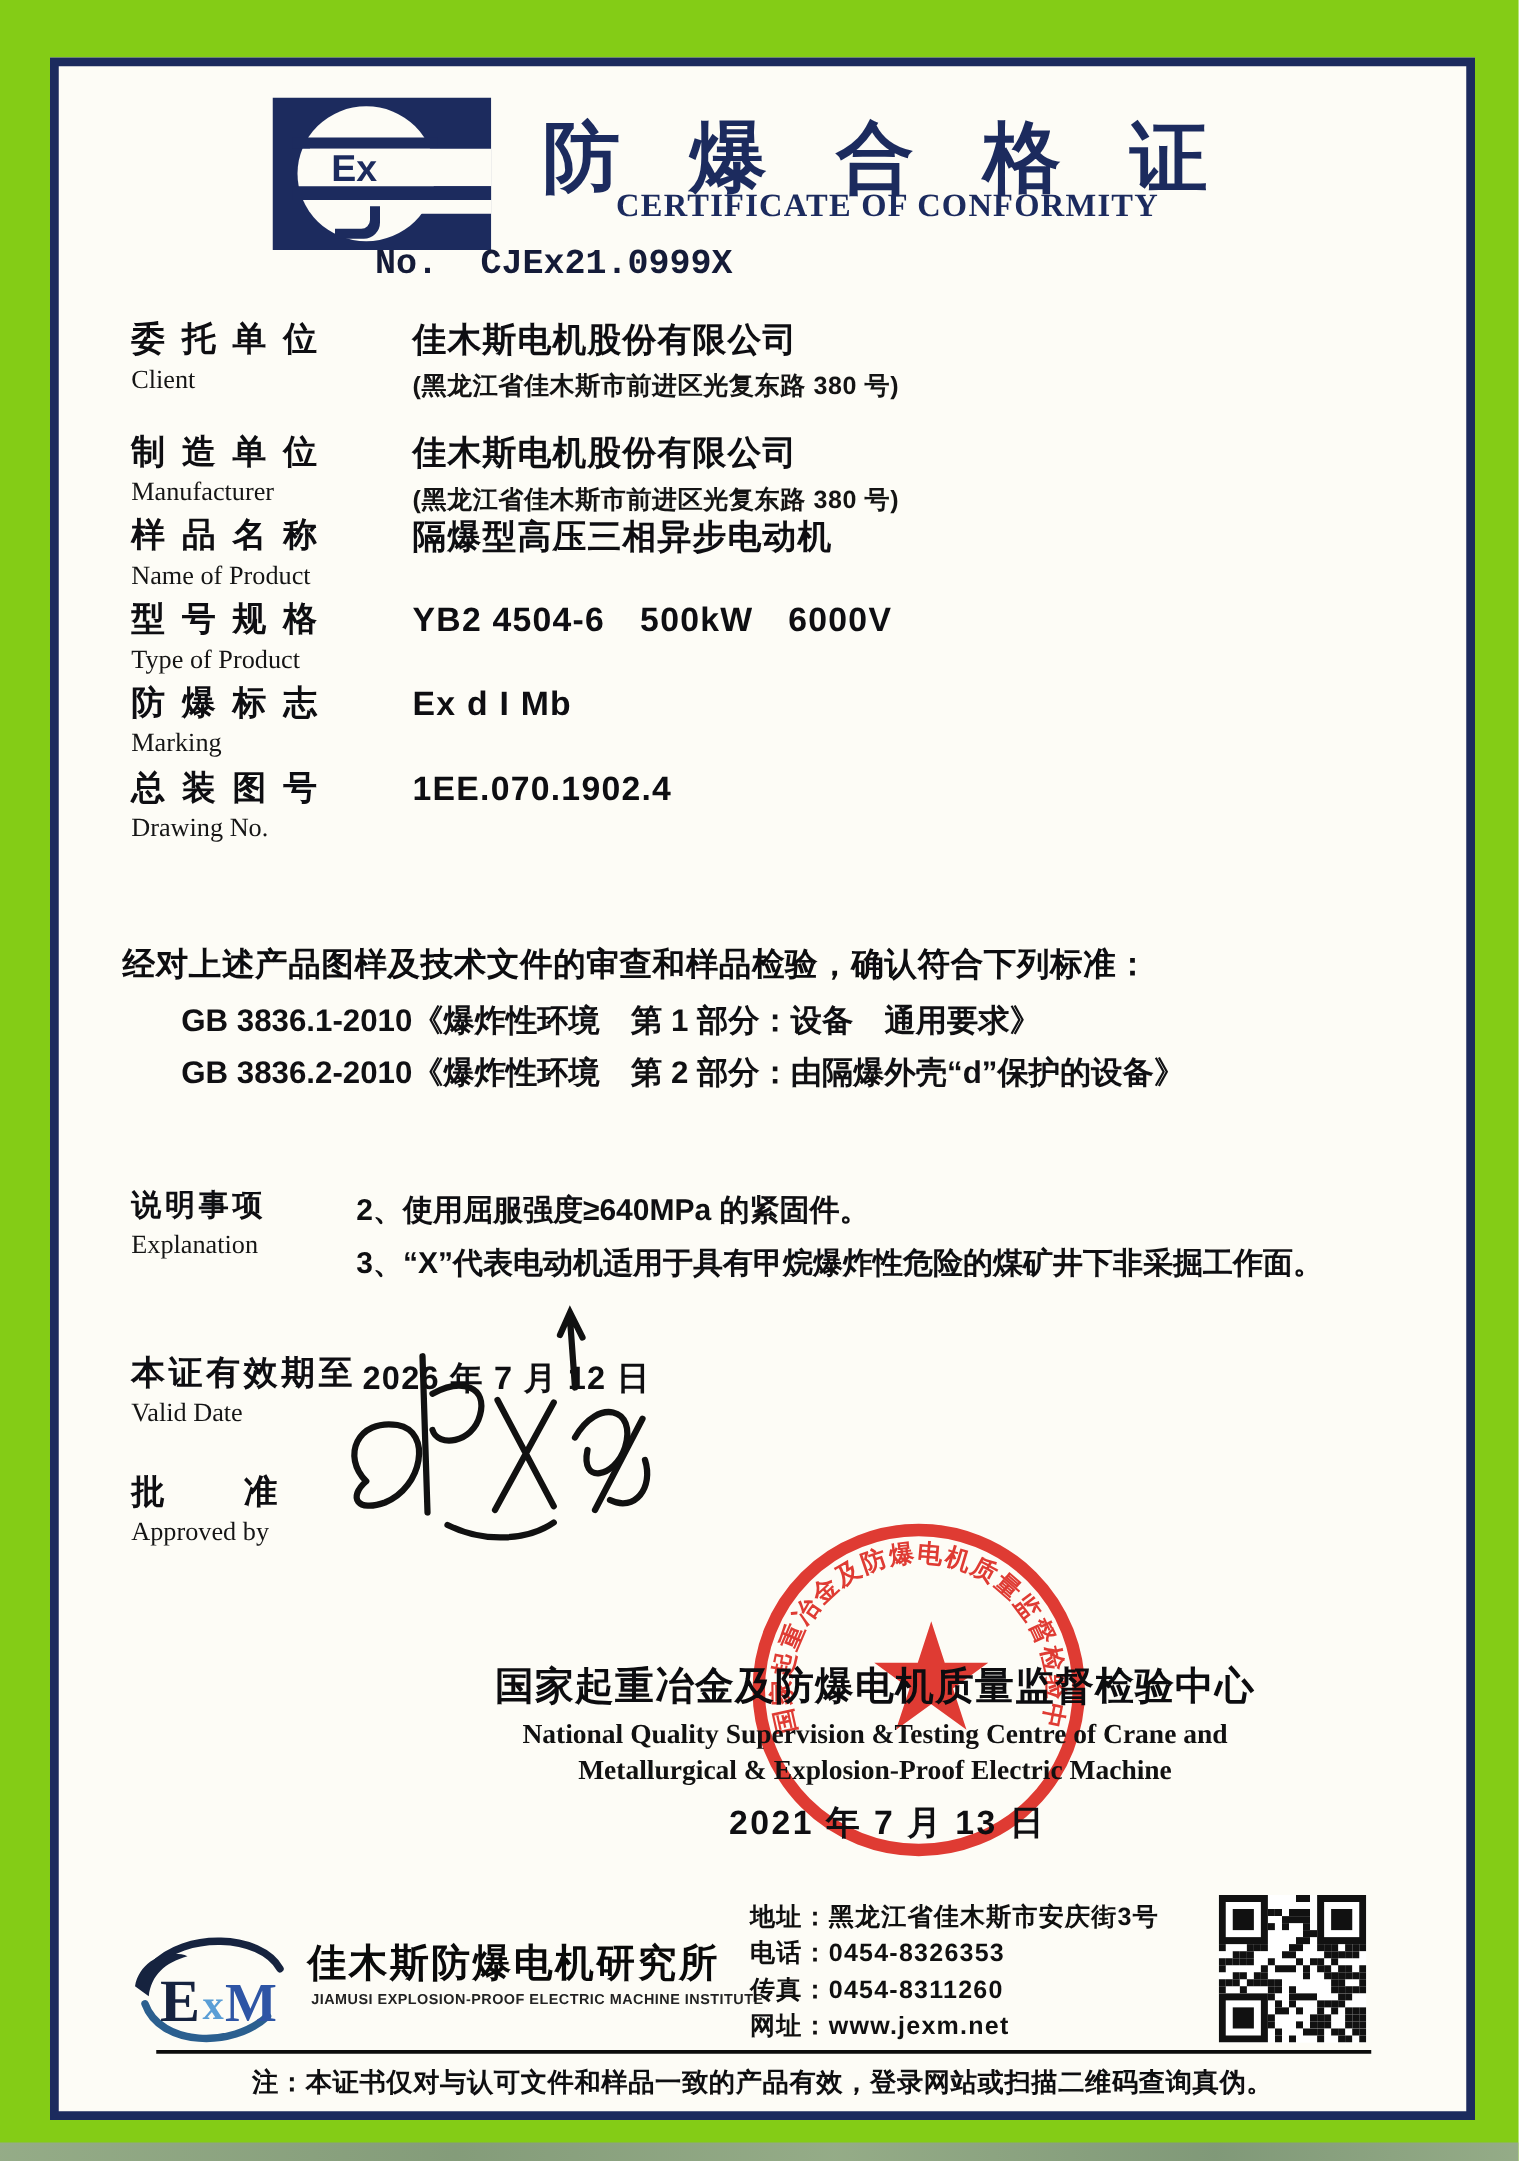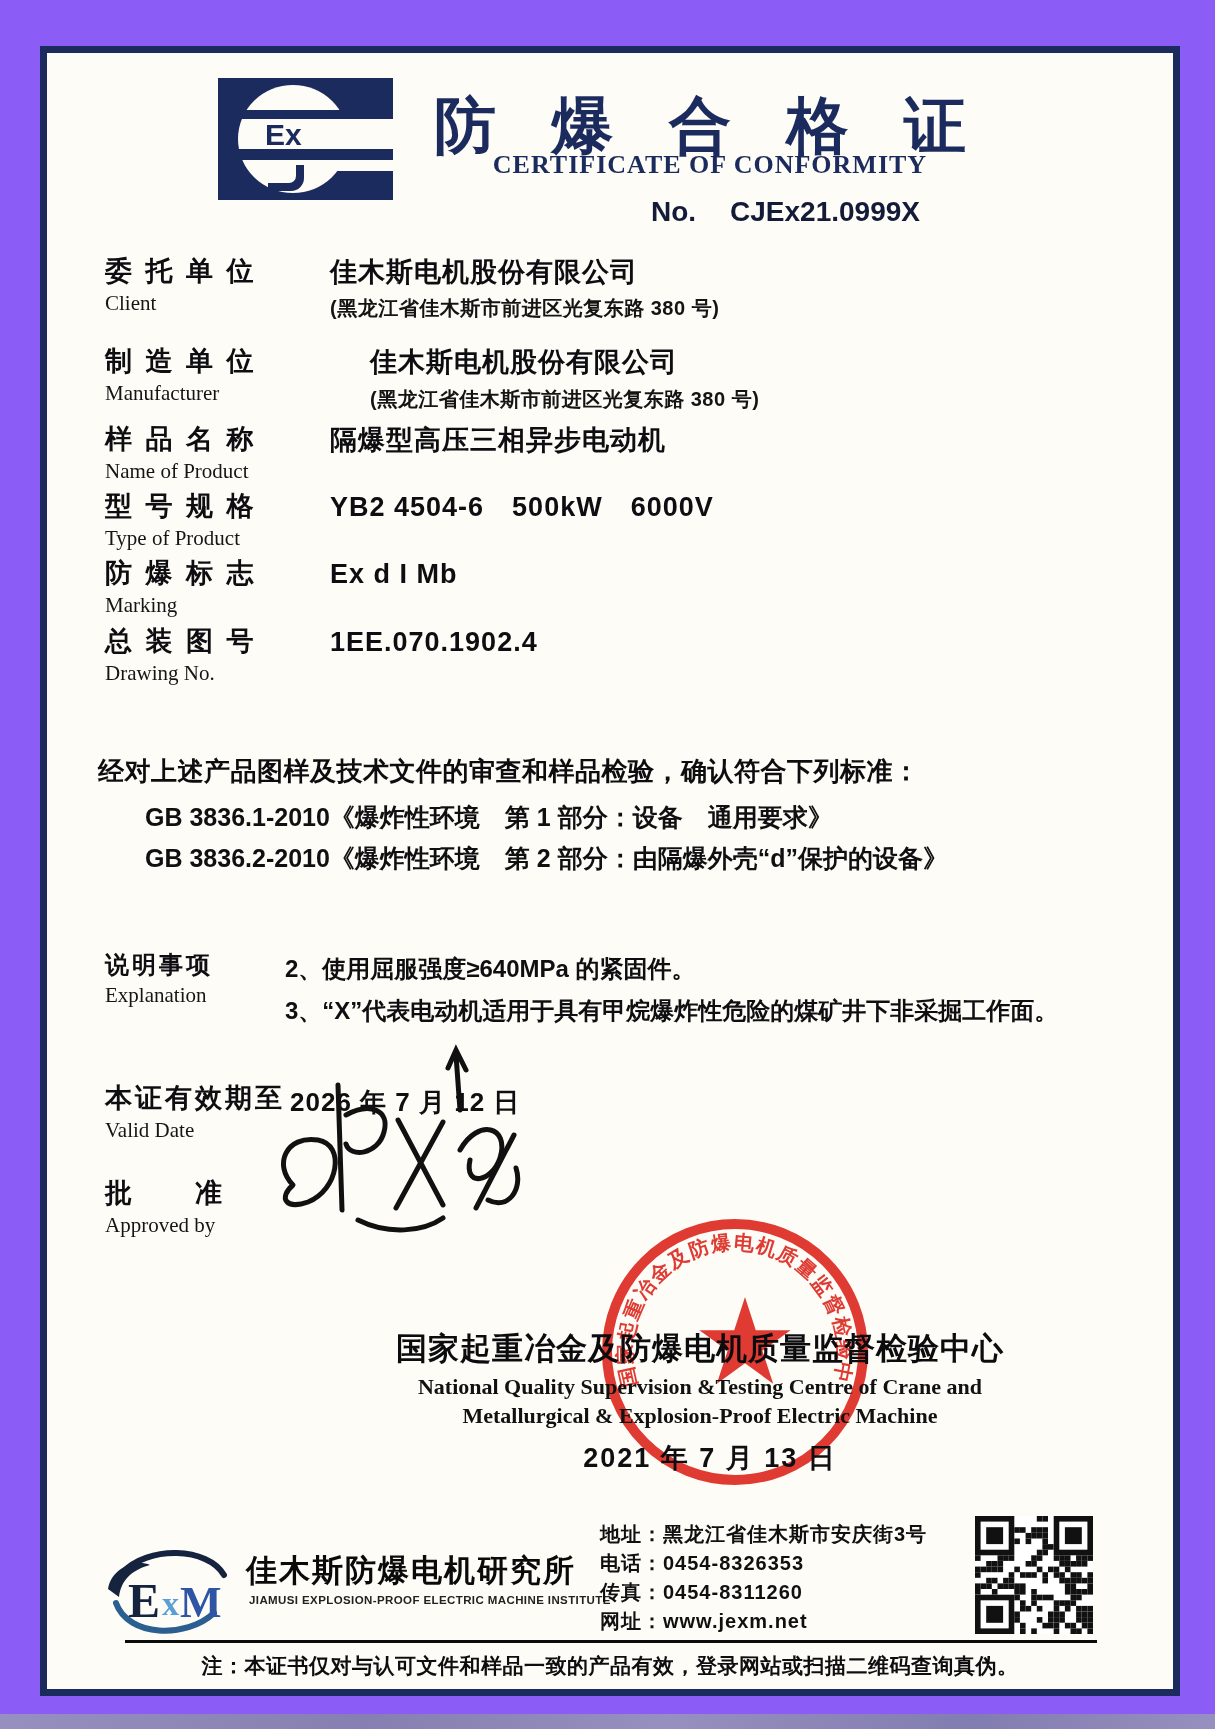--- a/index.html
+++ b/index.html
@@ -1,39 +1,39 @@
 <!DOCTYPE html>
 <html><head>
 <meta charset="utf-8">
 <style>
   html,body{margin:0;padding:0;}
   body{background:#ffffff;font-family:"Liberation Sans",sans-serif;}
-  .page{position:relative;width:1215px;height:1729px;background:#8b5cf6;overflow:hidden;}
+  .page{position:relative;width:1215px;height:1729px;background:#84cc16;overflow:hidden;}
   .frame{position:absolute;left:40px;top:46px;width:1140px;height:1650px;border:7px solid #1c2b5e;box-sizing:border-box;background:#fdfcf6;}
 
   
   .ex-logo{position:absolute;left:218px;top:78px;width:175px;height:122px;}
   .title-cn{position:absolute;left:390px;top:84px;width:640px;text-align:center;
     font-family:"Liberation Serif",serif;font-weight:700;font-size:62px;color:#1c2b5e;letter-spacing:20px;}
   .title-en{position:absolute;left:390px;top:150px;width:640px;text-align:center;
     font-family:"Liberation Serif",serif;font-weight:700;font-size:26px;color:#1c2b5e;letter-spacing:1px;}
-  .no-line{position:absolute;left:300px;top:196px;width:620px;text-align:right;
-    font-family:Liberation Sans, sans-serif;font-weight:600;font-size:28px;color:#141b38;}
+  .no-line{position:absolute;left:300px;top:196px;width:620px;text-align:left;
+    font-family:Liberation Mono, monospace;font-weight:600;font-size:28px;color:#141b38;}
   .no-line .num{margin-left:34px;}
 
   
   .fields{position:absolute;left:105px;top:256px;width:1030px;}
   .frow{display:flex;align-items:flex-start;}
   .frow .lab{width:225px;flex:0 0 225px;}
   .lab-cn{font-size:27px;font-weight:700;color:#0e0e12;letter-spacing:3px;line-height:1.15;}
   .lab-en{font-family:"Liberation Serif",serif;font-size:21px;color:#151515;line-height:1.25;margin-top:3px;}
   .val{padding-top:0;}
   .val-main{font-size:27px;font-weight:700;color:#0e0e12;line-height:1.2;letter-spacing:1px;}
   .val-note{font-size:20px;font-weight:600;color:#141414;margin-top:7px;letter-spacing:0.5px;}
-  .mb-a{margin-bottom:24px;} .mb-b{margin-bottom:11px;gap:40px;} .mb-c{margin-bottom:7px;}
+  .mb-a{margin-bottom:24px;} .mb-b{} .mb-c{margin-bottom:7px;}
 
   
   .conf{position:absolute;left:98px;top:726px;width:1020px;}
   .conf-cn{font-size:26px;font-weight:700;color:#0d0d10;letter-spacing:0.5px;margin-top:28px;}
   .conf-en{font-family:"Liberation Serif",serif;font-size:21px;color:#131313;line-height:1.22;margin-top:4px;}
   .standards{margin-top:8px;margin-left:47px;}
   .standards div{font-size:25px;font-weight:600;color:#101013;line-height:1.62;}
 
   
   .expl{position:absolute;left:105px;top:951px;width:1035px;display:flex;}

